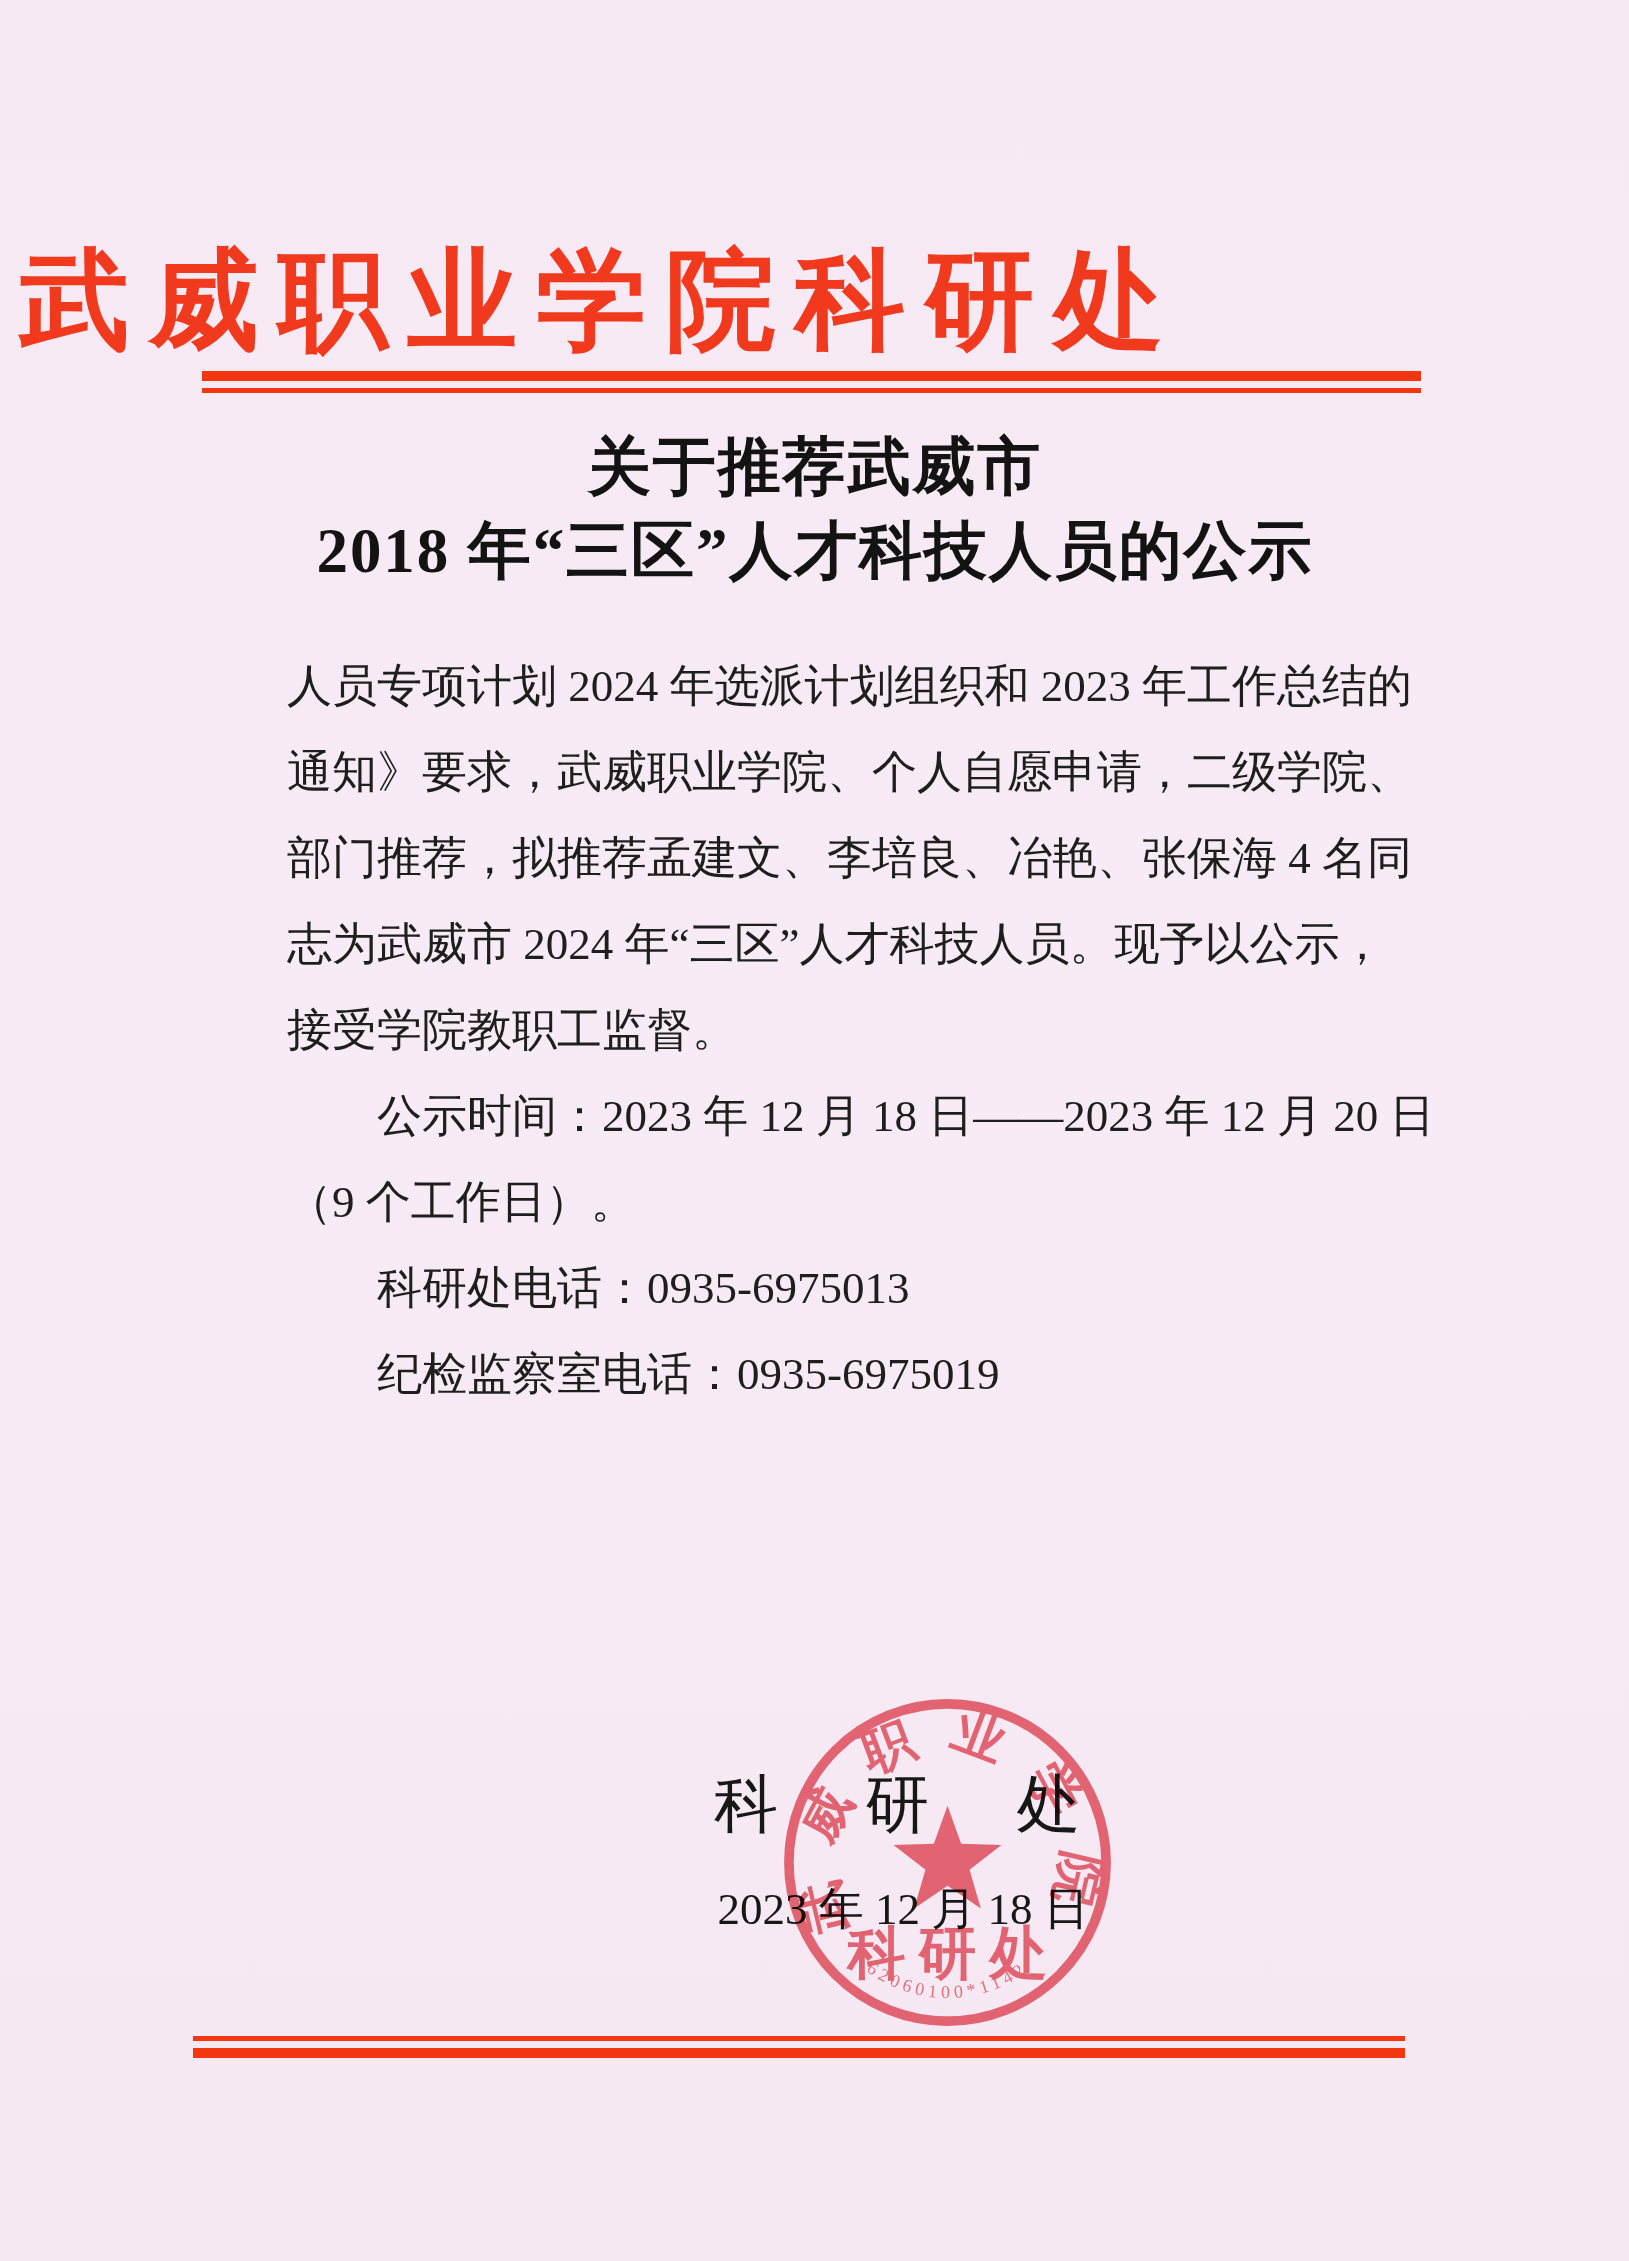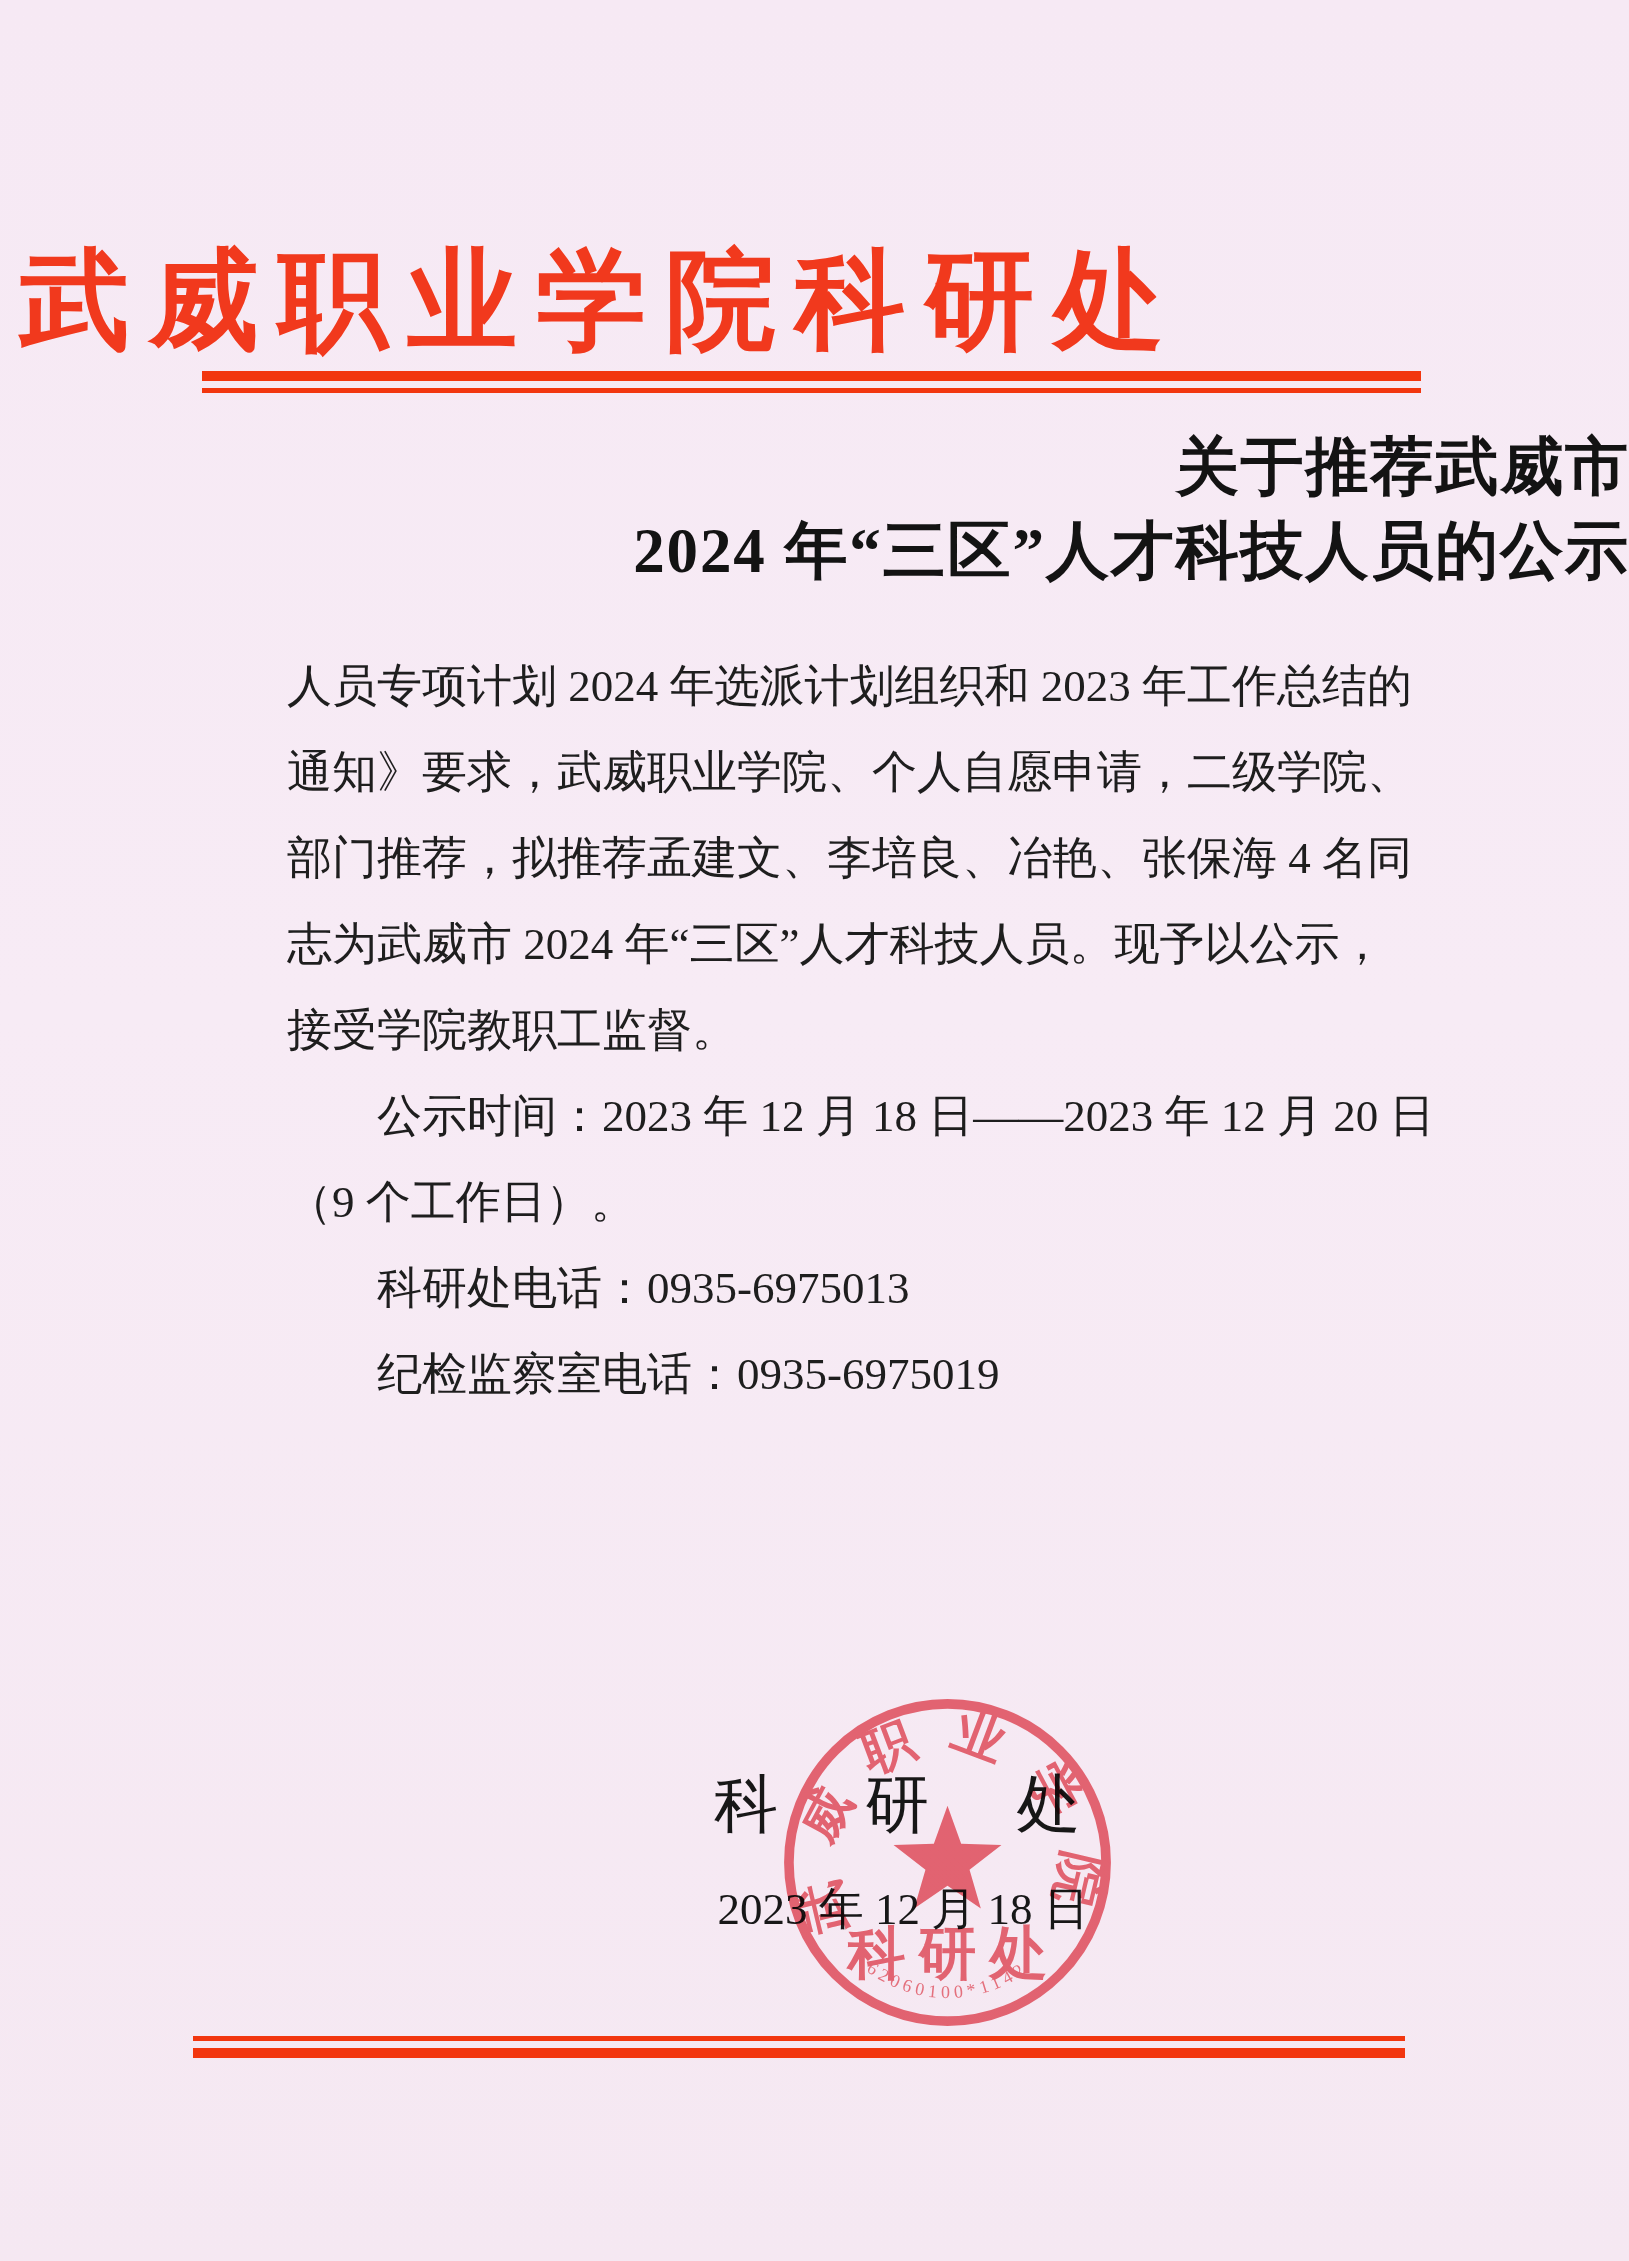--- a/index.html
+++ b/index.html
@@ -21,21 +21,21 @@
     color:#f1391d;
     white-space:nowrap;
   }
   .rule{position:absolute;left:202px;width:1219px;background:#f2360f;}
   .rule-thick-top{top:371px;height:9.7px;}
   .rule-thin-top{top:388px;height:4.5px;}
   .rule-thin-bottom{top:2036px;left:193px;width:1212px;height:4.5px;}
   .rule-thick-bottom{top:2048px;left:193px;width:1212px;height:9.7px;}
   .doc-title{
     position:absolute;left:0;width:100%;
-    text-align:right;font-weight:700;color:#131313;
+    text-align:center;font-weight:700;color:#131313;
     font-size:63px;line-height:1;letter-spacing:1.9px;white-space:nowrap;
   }
   .doc-title.line1{top:436px;}
   .doc-title.line2{top:520px;}
   .body-block{
     position:absolute;top:643px;left:287px;width:1090px;
     font-size:45px;color:#1e1e1e;
   }
   .body-line{
     height:86px;line-height:86px;white-space:nowrap;
@@ -58,21 +58,21 @@
 </head>
 <body>
 
 <div class="page">
 
   <div class="masthead">武威职业学院科研处</div>
   <div class="rule rule-thick-top"></div>
   <div class="rule rule-thin-top"></div>
 
   <div class="doc-title line1">关于推荐武威市</div>
-  <div class="doc-title line2">2024 年“三区”人才科技人员的公示</div>
+  <div class="doc-title line2">2018 年“三区”人才科技人员的公示</div>
 
   <div class="body-block">
     <div class="body-line">人员专项计划 2024 年选派计划组织和 2023 年工作总结的</div>
     <div class="body-line">通知》要求，武威职业学院、个人自愿申请，二级学院、</div>
     <div class="body-line">部门推荐，拟推荐孟建文、李培良、冶艳、张保海 4 名同</div>
     <div class="body-line">志为武威市 2024 年“三区”人才科技人员。现予以公示，</div>
     <div class="body-line">接受学院教职工监督。</div>
     <div class="body-line indent">公示时间：2023 年 12 月 18 日——2023 年 12 月 20 日</div>
     <div class="body-line">（9 个工作日）。</div>
     <div class="body-line indent">科研处电话：0935-6975013</div>

